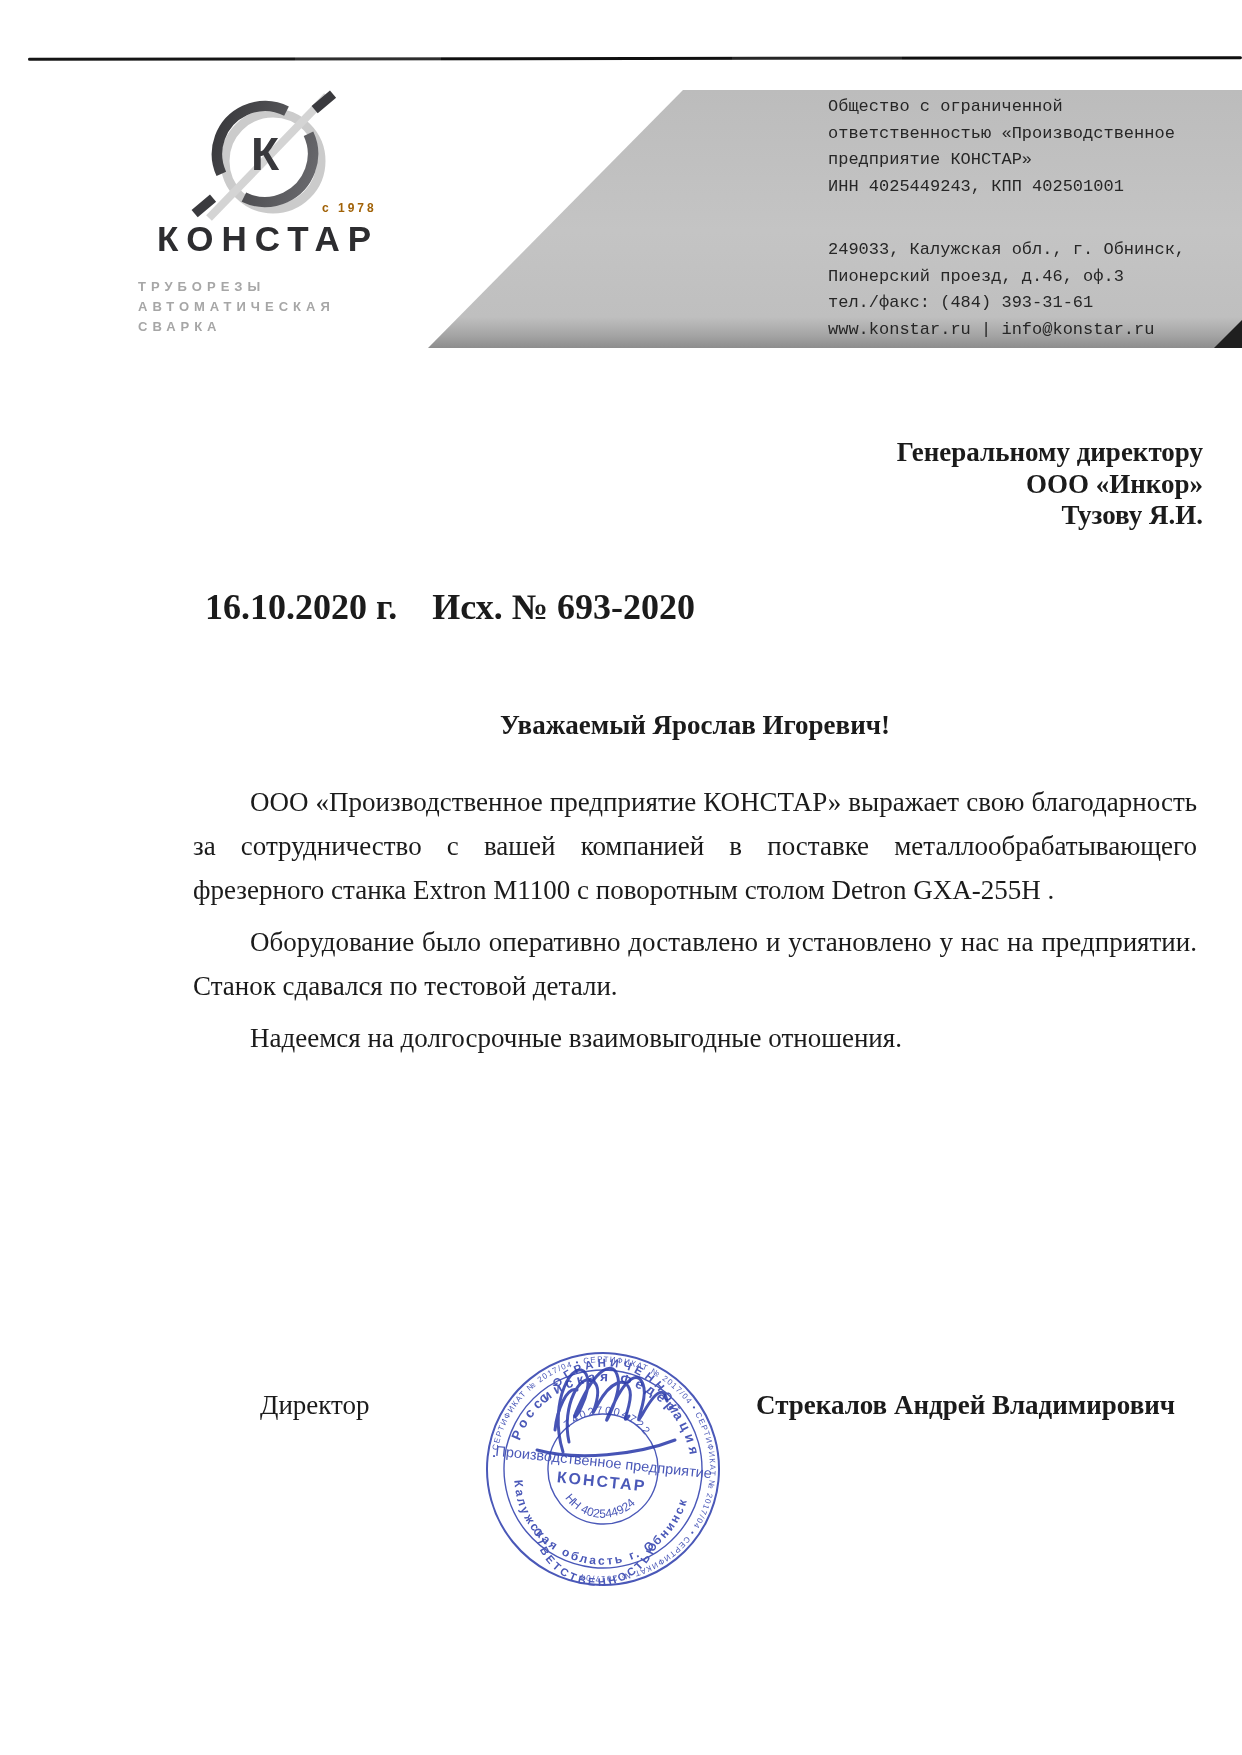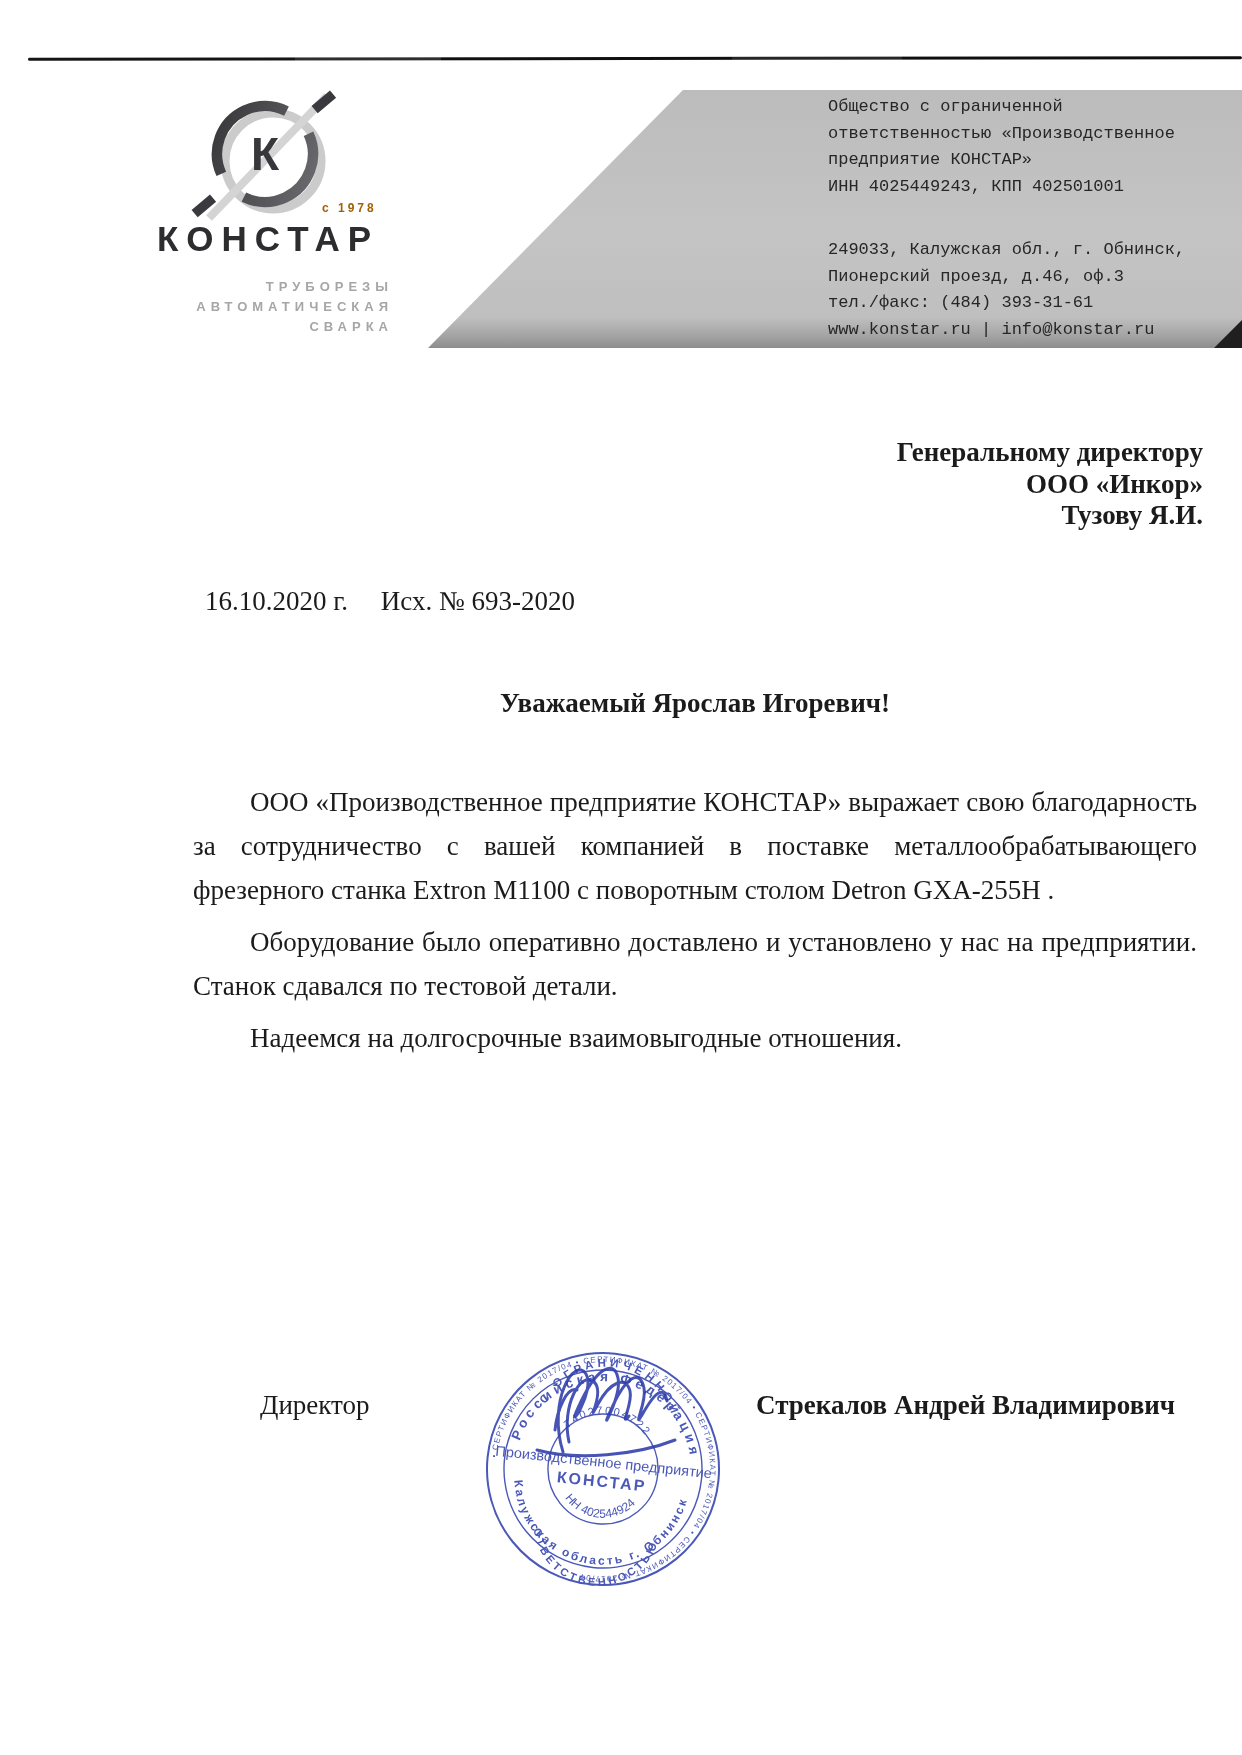--- a/index.html
+++ b/index.html
@@ -21,21 +21,21 @@
     position:absolute; left:322px; top:201px;
     font-family:"Liberation Sans",sans-serif; font-size:12px; font-weight:bold;
     letter-spacing:3px; color:#a16207;
   }
   .logo-wordmark{
     position:absolute; left:157px; top:219px;
     font-family:"Liberation Sans",sans-serif; font-size:35px; font-weight:bold;
     letter-spacing:8px; color:#2d2d30; white-space:nowrap;
   }
   .logo-tagline{
-    position:absolute; left:138px; top:277px; width:255px; text-align:right;
+    position:absolute; left:138px; top:277px; width:255px; text-align:left;
     font-family:"Liberation Sans",sans-serif; font-size:13px; font-weight:bold;
     letter-spacing:5px; color:#a6a6a6; line-height:20px;
   }
   
   .band{
     position:absolute; left:0; top:90px; width:1242px; height:258px;
     background:linear-gradient(180deg,#bcbcbc 0%,#c4c4c4 55%,#bfbfbf 88%,#a5a5a5 95%,#8d8d8d 100%);
     clip-path:polygon(683px 0px,1242px 0px,1242px 258px,428px 258px);
   }
   .band-text{
@@ -48,25 +48,25 @@
     position:absolute; left:1214px; top:320px; width:0; height:0;
     border-left:28px solid transparent; border-bottom:28px solid #1f1f1f;
   }
   
   .addressee{
     position:absolute; right:39px; top:437px; text-align:right;
     font-weight:bold; font-size:27px; line-height:31.5px; white-space:nowrap;
   }
   .refline{
     position:absolute; left:205px; top:586px;
-    font-weight:normal; font-size:27px; white-space:nowrap;
+    font-weight:bold; font-size:36px; white-space:nowrap;
   }
   .refline .num{ margin-left:26px; }
   .salutation{
-    position:absolute; left:185px; top:688px; width:1020px; text-align:center;
+    position:absolute; left:185px; top:710px; width:1020px; text-align:center;
     font-weight:bold; font-size:27px;
   }
   .letter-body{
     position:absolute; left:185px; top:772px; width:1020px;
     font-size:27px; line-height:44px; text-align:justify;
   }
   .letter-body p{ margin:8px; text-indent:57px; }
   .sig-title{ position:absolute; left:260px; top:1390px; font-weight:normal; font-size:27px; }
   .sig-name{ position:absolute; right:67px; top:1390px; font-weight:bold; font-size:27px; white-space:nowrap; }
   

